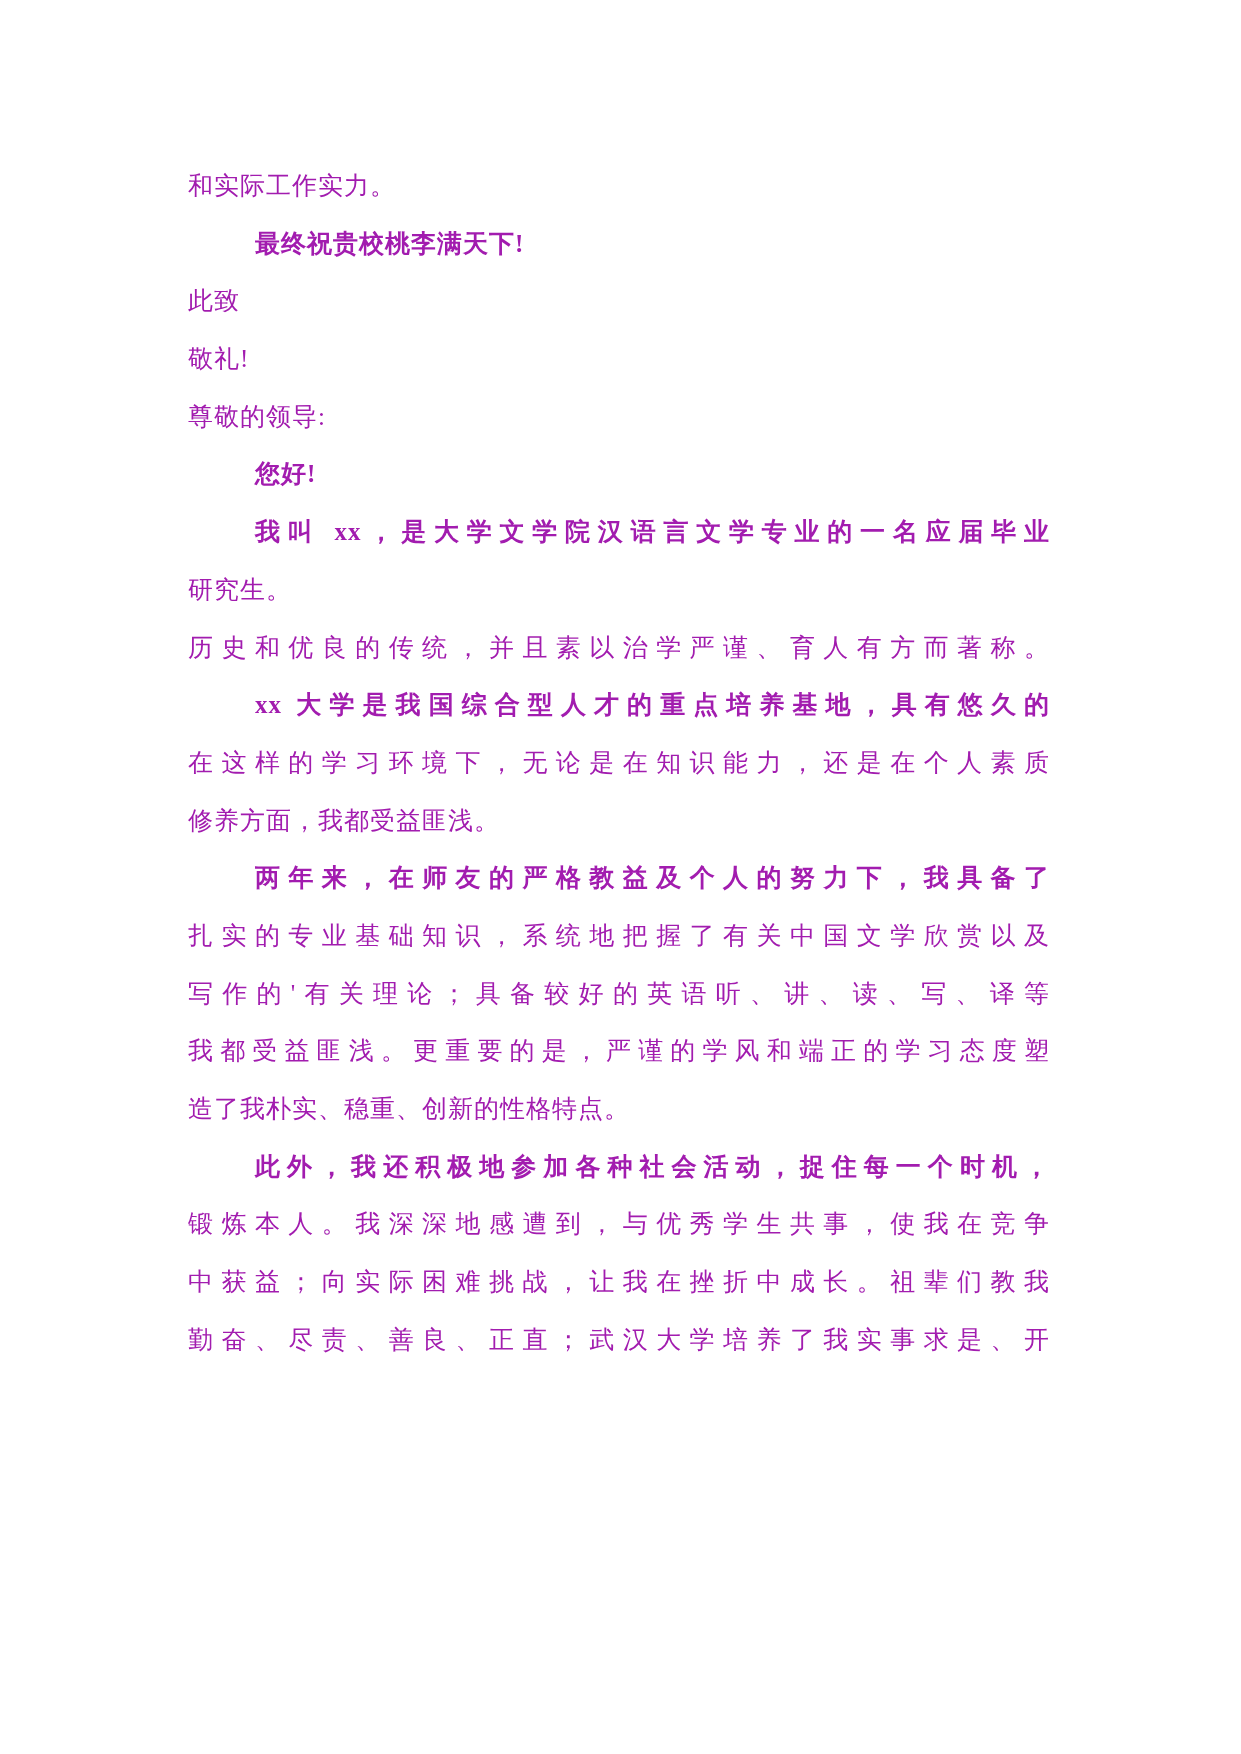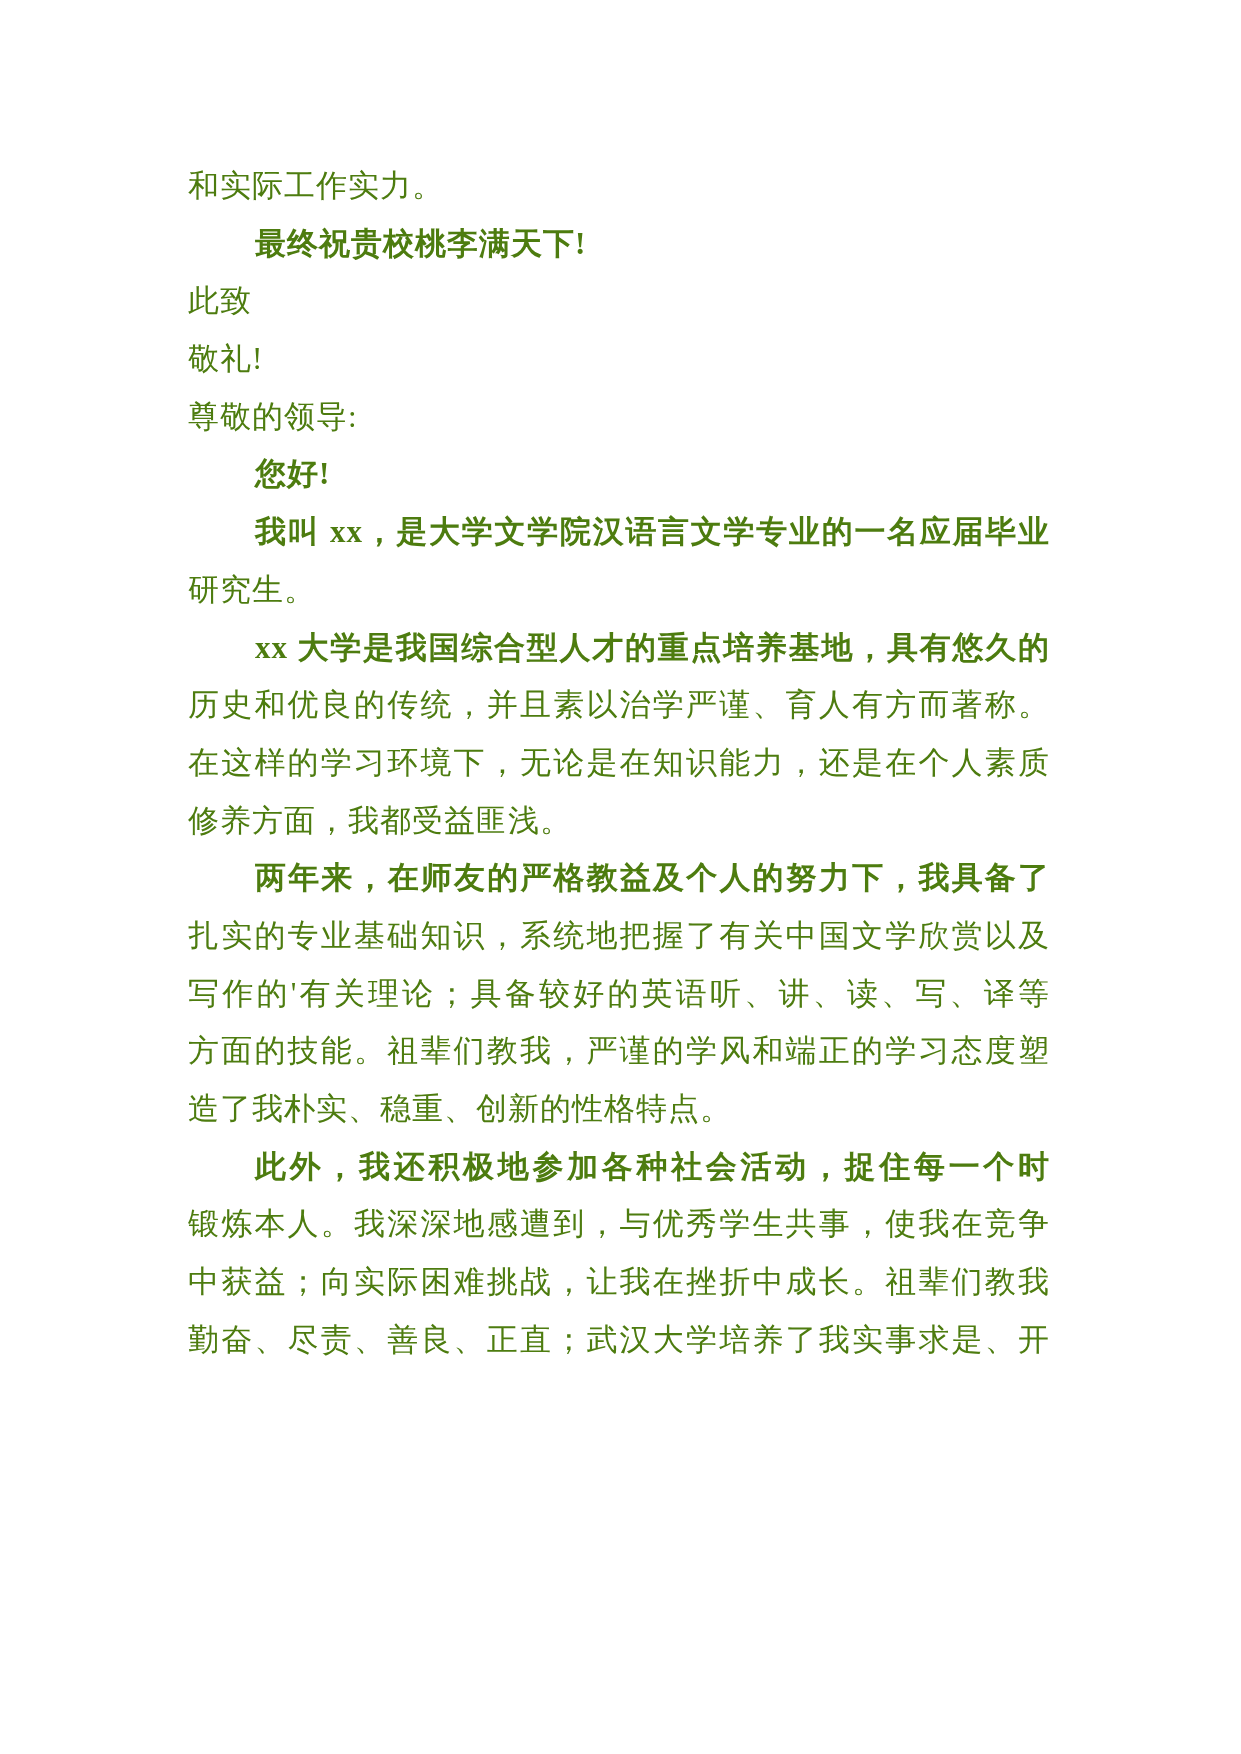--- a/index.html
+++ b/index.html
@@ -12,23 +12,23 @@
     background: #ffffff;
     overflow: hidden;
   }
   .page {
     box-sizing: content-box;
     width: 862px;
     padding: 157px 191px 0 188px;
   }
   .line {
     font-family: "Liberation Serif", "DejaVu Serif", serif;
-    font-size: 31px;
+    font-size: 25px;
     font-weight: 400;
-    color: #4d7c0f;
+    color: #a21caf;
     letter-spacing: 1px;
     height: 57.7px;
     line-height: 57.7px;
     overflow: hidden;
     white-space: nowrap;
   }
   .line.full {
     white-space: normal;
     text-align: justify;
     text-align-last: justify;
@@ -43,26 +43,26 @@
 
 <div class="page">
   <div class="line">和实际工作实力。</div>
   <div class="line indent">最终祝贵校桃李满天下!</div>
   <div class="line">此致</div>
   <div class="line">敬礼!</div>
   <div class="line">尊敬的领导:</div>
   <div class="line indent">您好!</div>
   <div class="line indent full">我叫 xx，是大学文学院汉语言文学专业的一名应届毕业</div>
   <div class="line">研究生。</div>
+  <div class="line full">历史和优良的传统，并且素以治学严谨、育人有方而著称。</div>
   <div class="line indent full">xx 大学是我国综合型人才的重点培养基地，具有悠久的</div>
-  <div class="line full">历史和优良的传统，并且素以治学严谨、育人有方而著称。</div>
   <div class="line full">在这样的学习环境下，无论是在知识能力，还是在个人素质</div>
   <div class="line">修养方面，我都受益匪浅。</div>
   <div class="line indent full">两年来，在师友的严格教益及个人的努力下，我具备了</div>
   <div class="line full">扎实的专业基础知识，系统地把握了有关中国文学欣赏以及</div>
   <div class="line full">写作的'有关理论；具备较好的英语听、讲、读、写、译等</div>
-  <div class="line full">方面的技能。祖辈们教我，严谨的学风和端正的学习态度塑</div>
+  <div class="line full">我都受益匪浅。更重要的是，严谨的学风和端正的学习态度塑</div>
   <div class="line">造了我朴实、稳重、创新的性格特点。</div>
   <div class="line indent full">此外，我还积极地参加各种社会活动，捉住每一个时机，</div>
   <div class="line full">锻炼本人。我深深地感遭到，与优秀学生共事，使我在竞争</div>
   <div class="line full">中获益；向实际困难挑战，让我在挫折中成长。祖辈们教我</div>
   <div class="line full">勤奋、尽责、善良、正直；武汉大学培养了我实事求是、开</div>
 </div>
 
 </body></html>

